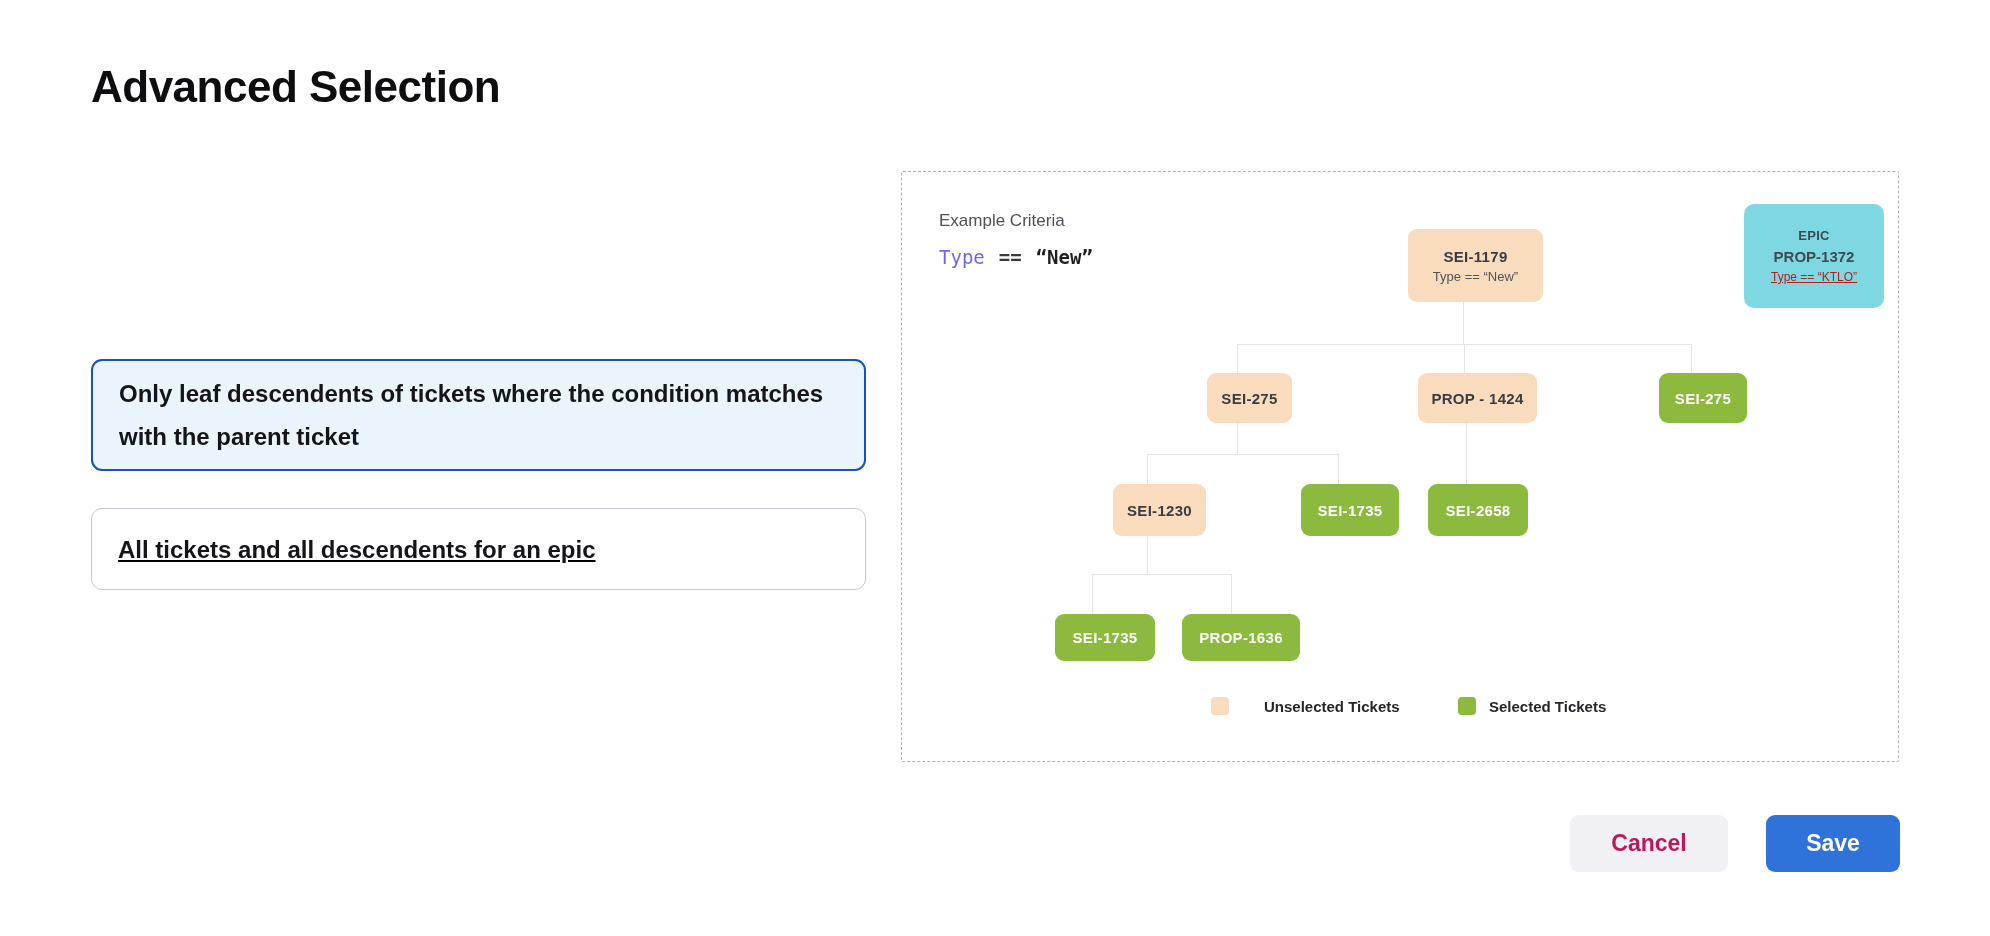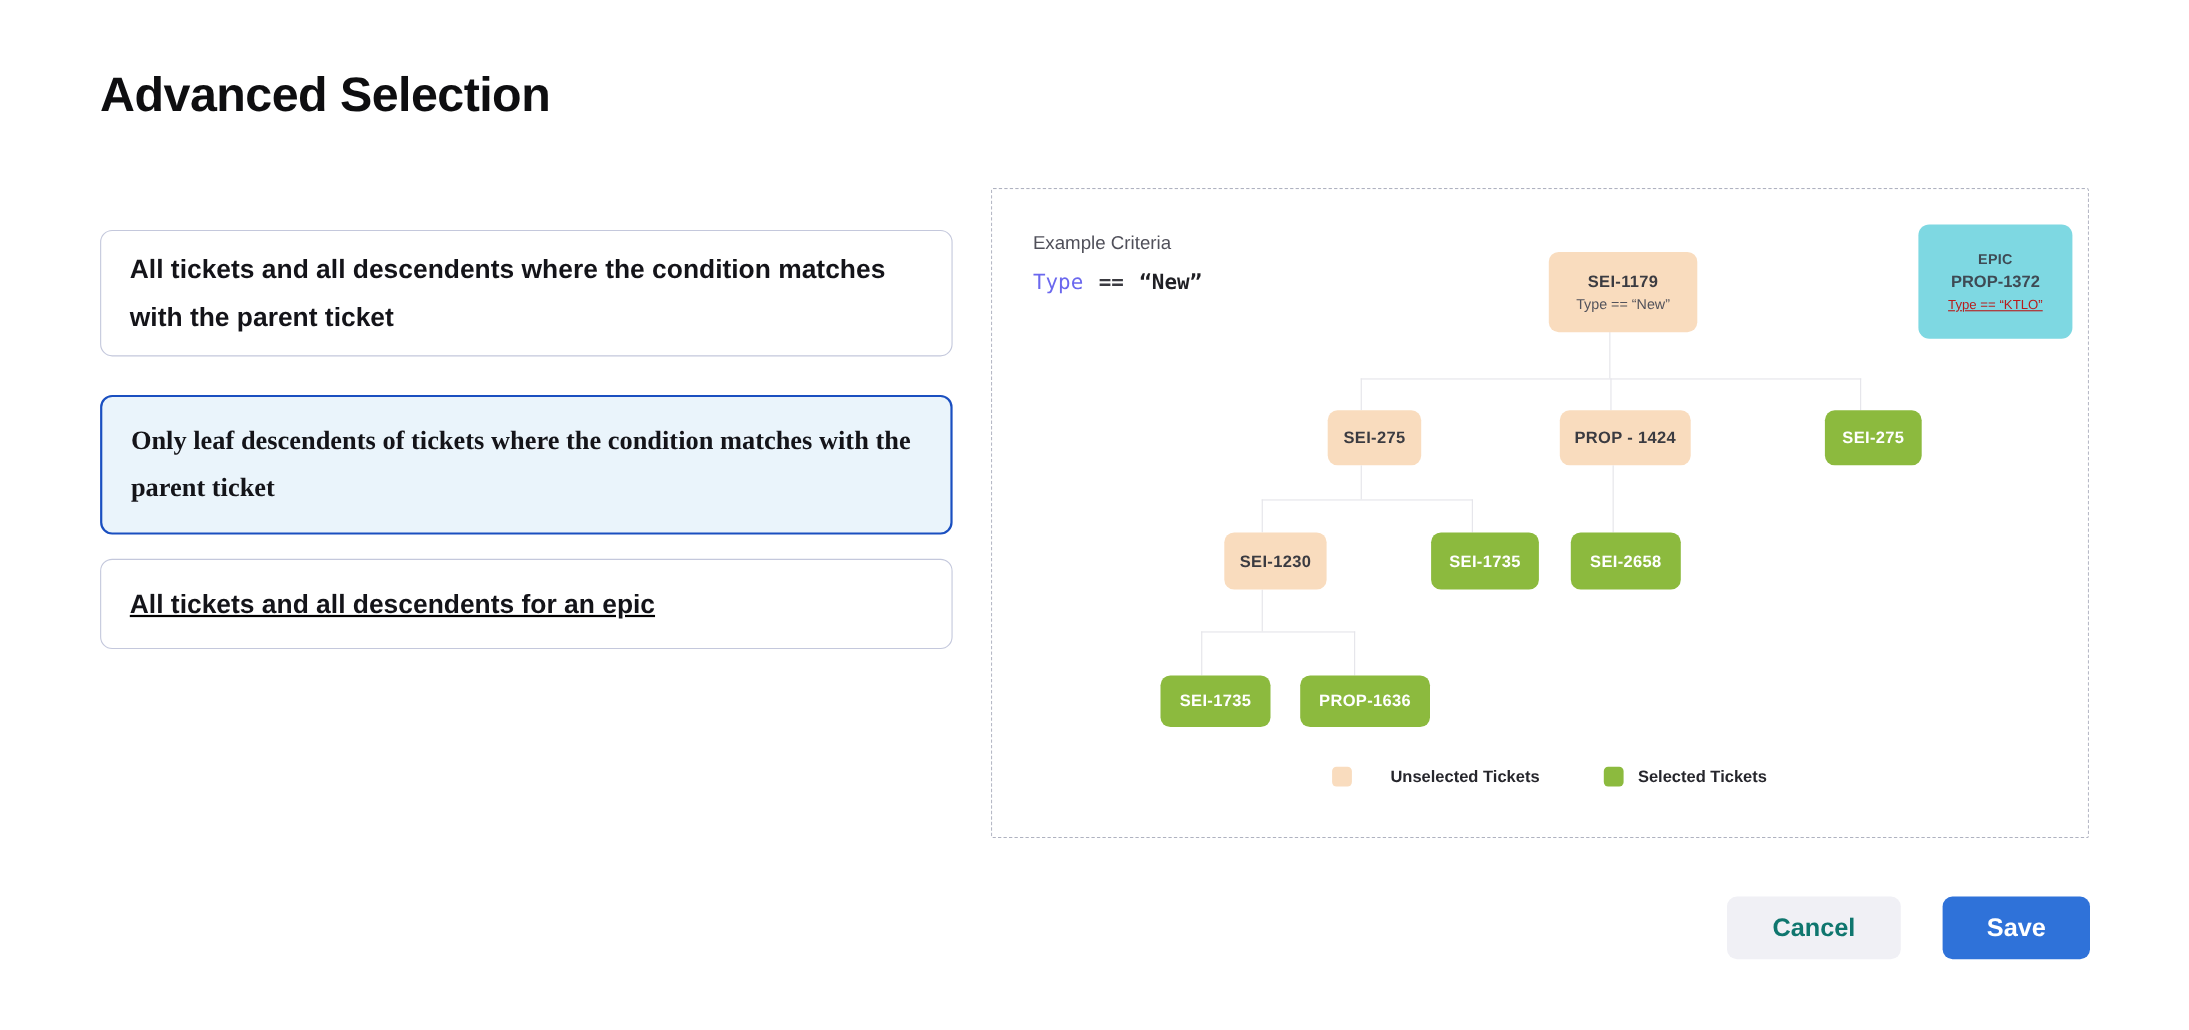--- a/index.html
+++ b/index.html
@@ -21,21 +21,21 @@
     letter-spacing:-0.5px;color:#0e0e10;}
 
   
   .option-card{position:absolute;left:91px;width:775px;border:1.4px solid #C4C8DC;
     border-radius:11px;background:#fff;display:flex;align-items:center;
     padding:10px 26px;cursor:pointer;}
   .option-card .option-label{font-size:24px;line-height:43px;font-weight:600;color:#141419;}
   .option-card.selected{border:2px solid var(--selected-option-border);
     background:var(--selected-option-bg);}
   .card-0{top:209px;height:115px;}
-  .card-1{top:359px;height:127px;font-family:Liberation Serif, serif;}
+  .card-1{top:359px;height:112px;}
   .card-2{top:508px;height:82px;text-decoration:underline;}
   .card-3{top:613px;height:114px;}
 
   
   .example-panel{position:absolute;left:901px;top:171px;width:998px;height:591px;
     border:1.4px dashed #AFB2C0;border-radius:2px;background:#fff;}
   .ex-heading{position:absolute;left:37px;top:39px;font-size:17px;color:#50505A;}
   .criteria-line{position:absolute;left:37px;top:74px;
     font-family:"DejaVu Sans Mono", monospace;font-size:19px;}
   .crit-field{color:var(--criteria-field);margin-right:14px;}
@@ -62,33 +62,30 @@
   .legend-item{position:absolute;display:flex;align-items:center;}
   .legend-swatch{width:18px;height:18px;border-radius:4px;margin-right:13px;}
   .legend-swatch.peach{background:var(--unselected-ticket);}
   .legend-swatch.green{background:var(--selected-ticket);}
   .legend-label{font-size:15px;font-weight:700;color:#26262C;}
 
   
   .btn{position:absolute;top:815px;height:57px;border:none;border-radius:9px;
     font-family:"Liberation Sans", sans-serif;font-size:23px;font-weight:700;
     display:flex;align-items:center;justify-content:center;cursor:pointer;}
-  .btn-cancel{left:1570px;width:158px;background:#F0F0F5;color:#0f766e;}
+  .btn-cancel{left:1570px;width:158px;background:#F0F0F5;color:#be185d;}
   .btn-save{left:1766px;width:134px;background:var(--save-button);color:#ffffff;}
 </style>
 </head>
 <body>
 
 <div class="stage">
 
   <h1 class="page-title">Advanced Selection</h1>
 
-  <div class="option-card card-0">
-    <span class="option-label">All tickets and all descendents where the condition matches with the parent ticket</span>
-  </div>
   <div class="option-card card-1 selected">
     <span class="option-label">Only leaf descendents of tickets where the condition matches with the parent ticket</span>
   </div>
   <div class="option-card card-2">
     <span class="option-label">All tickets and all descendents for an epic</span>
   </div>
 
   <div class="example-panel">
 
     <div class="ex-heading">Example Criteria</div>

